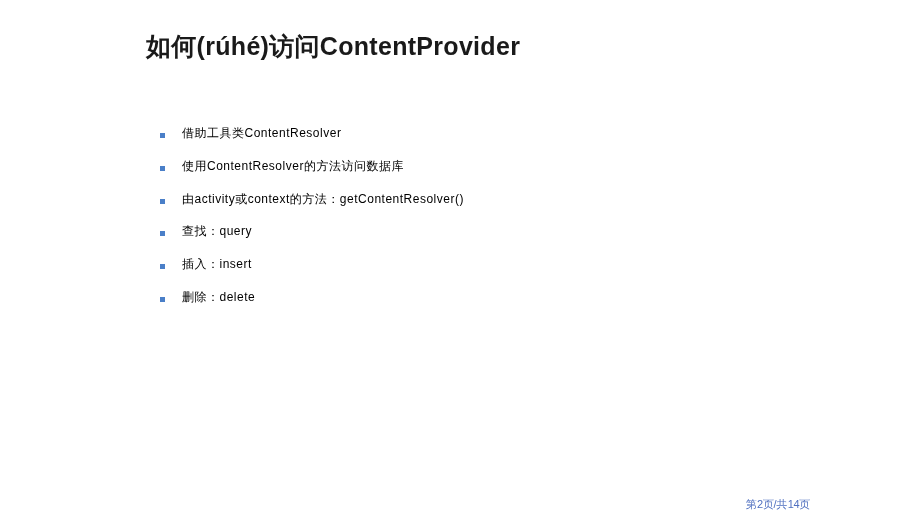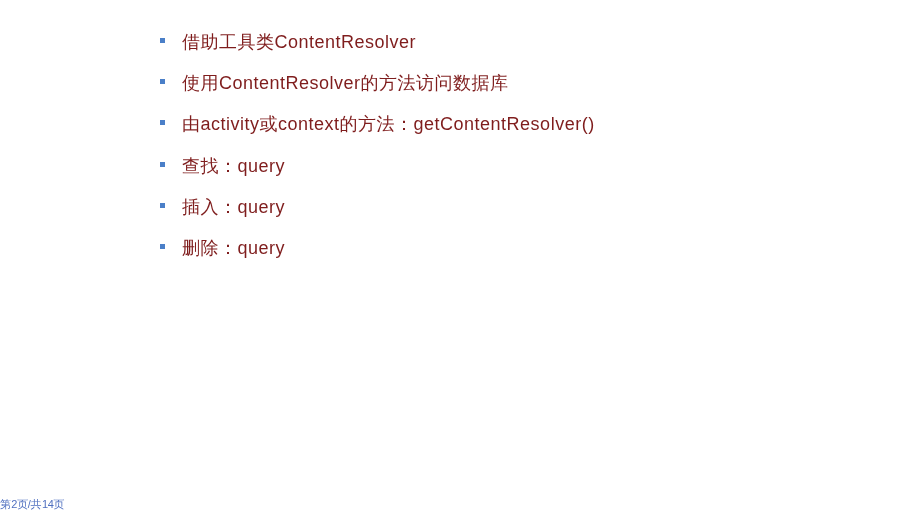--- a/index.html
+++ b/index.html
@@ -28,56 +28,57 @@
       letter-spacing: 0.3px;
     }
     .bullet-list {
       list-style: none;
       padding-left: 14px;
     }
     .bullet-item {
       position: relative;
       padding-left: 22px;
       margin-bottom: 16px;
-      font-size: 18px;
-      color: #7f1d1d;
+      font-size: 12px;
+      color: #000000;
       letter-spacing: 0.5px;
       line-height: 1.4;
     }
     .bullet-item::before {
       content: "";
       position: absolute;
       left: 0;
       top: 8px;
       width: 5px;
       height: 5px;
       background: #4a7fc8;
     }
     .footer {
       position: absolute;
       bottom: 6px;
       left: 0;
       width: 810px;
-      text-align: left;
+      text-align: right;
       font-size: 11px;
       color: #5070c0;
     }
     .footer-text {
       letter-spacing: -0.3px;
     }
   </style>
 </head>
 <body>
 
 <div class="slide">
+  <h1 class="title">如何(rúhé)访问ContentProvider</h1>
   <ul class="bullet-list">
     <li class="bullet-item">借助工具类ContentResolver</li>
     <li class="bullet-item">使用ContentResolver的方法访问数据库</li>
     <li class="bullet-item">由activity或context的方法：getContentResolver()</li>
     <li class="bullet-item">查找：query</li>
-    <li class="bullet-item">插入：query</li>
-    <li class="bullet-item">删除：query</li>
+    <li class="bullet-item">插入：insert</li>
+    <li class="bullet-item">删除：delete</li>
   </ul>
 </div>
 
 <div class="footer">
   <span class="footer-text">第 2页/共 14页</span>
 </div>
 
 </body></html>

